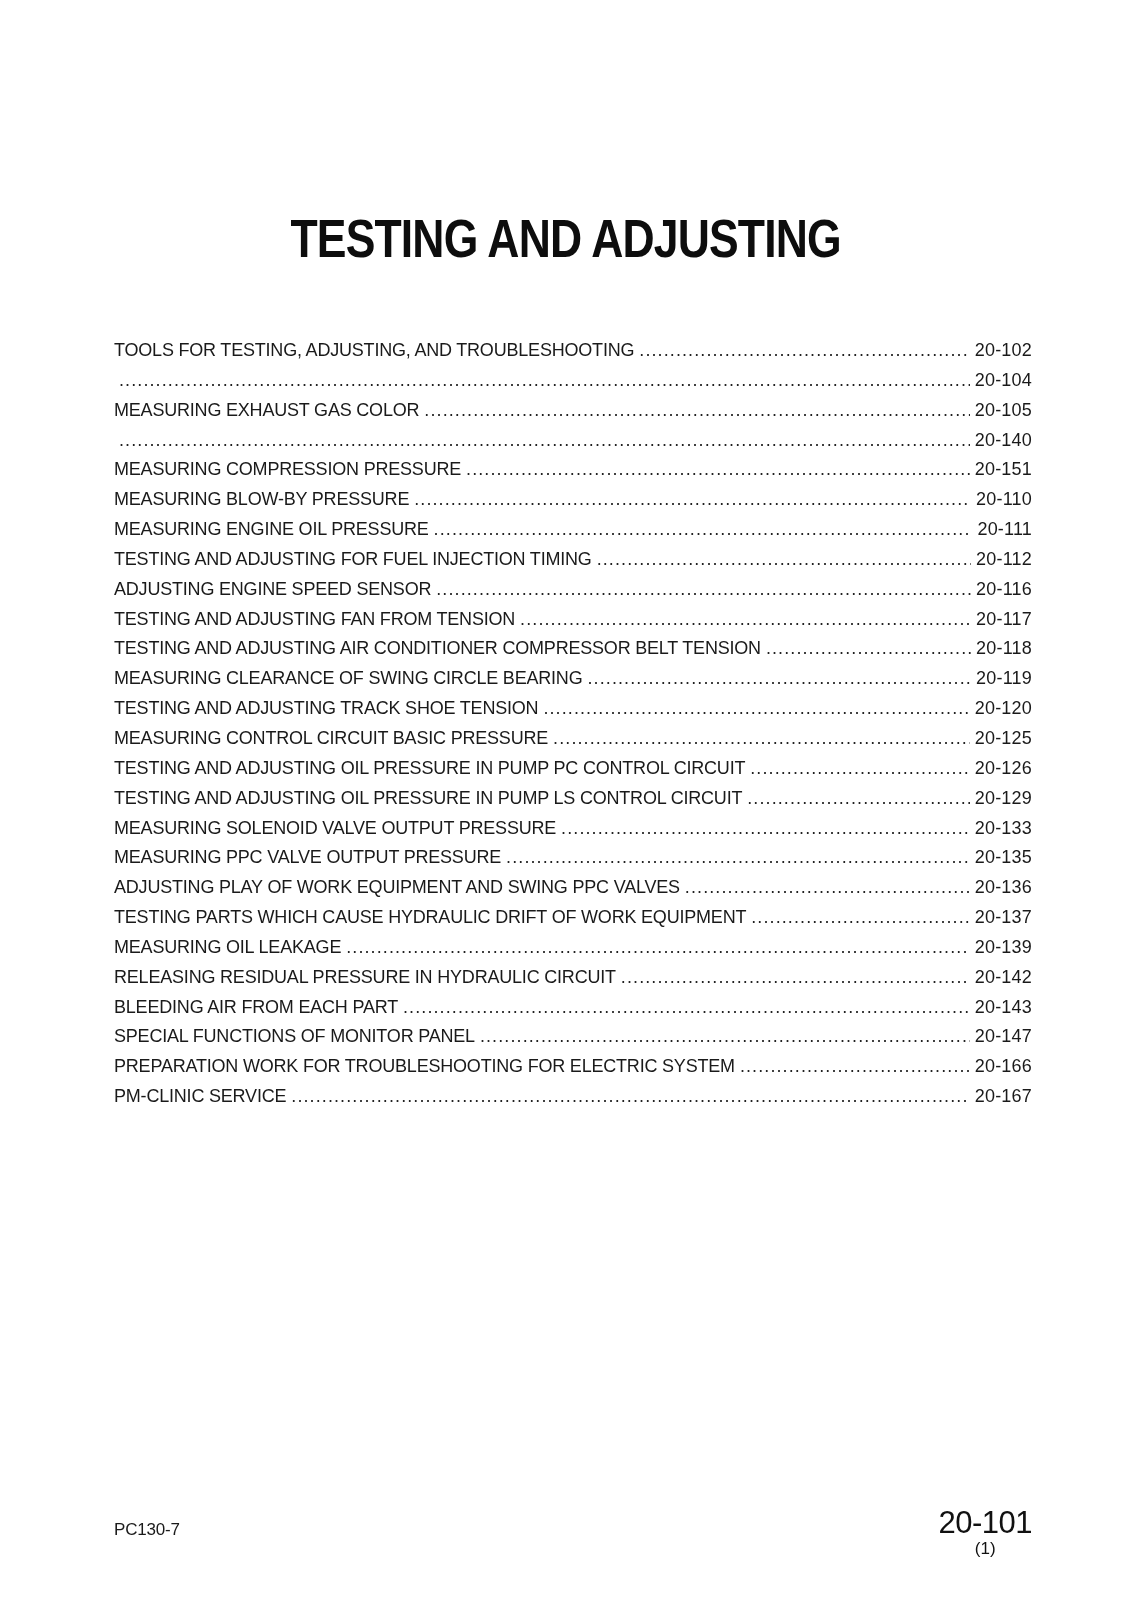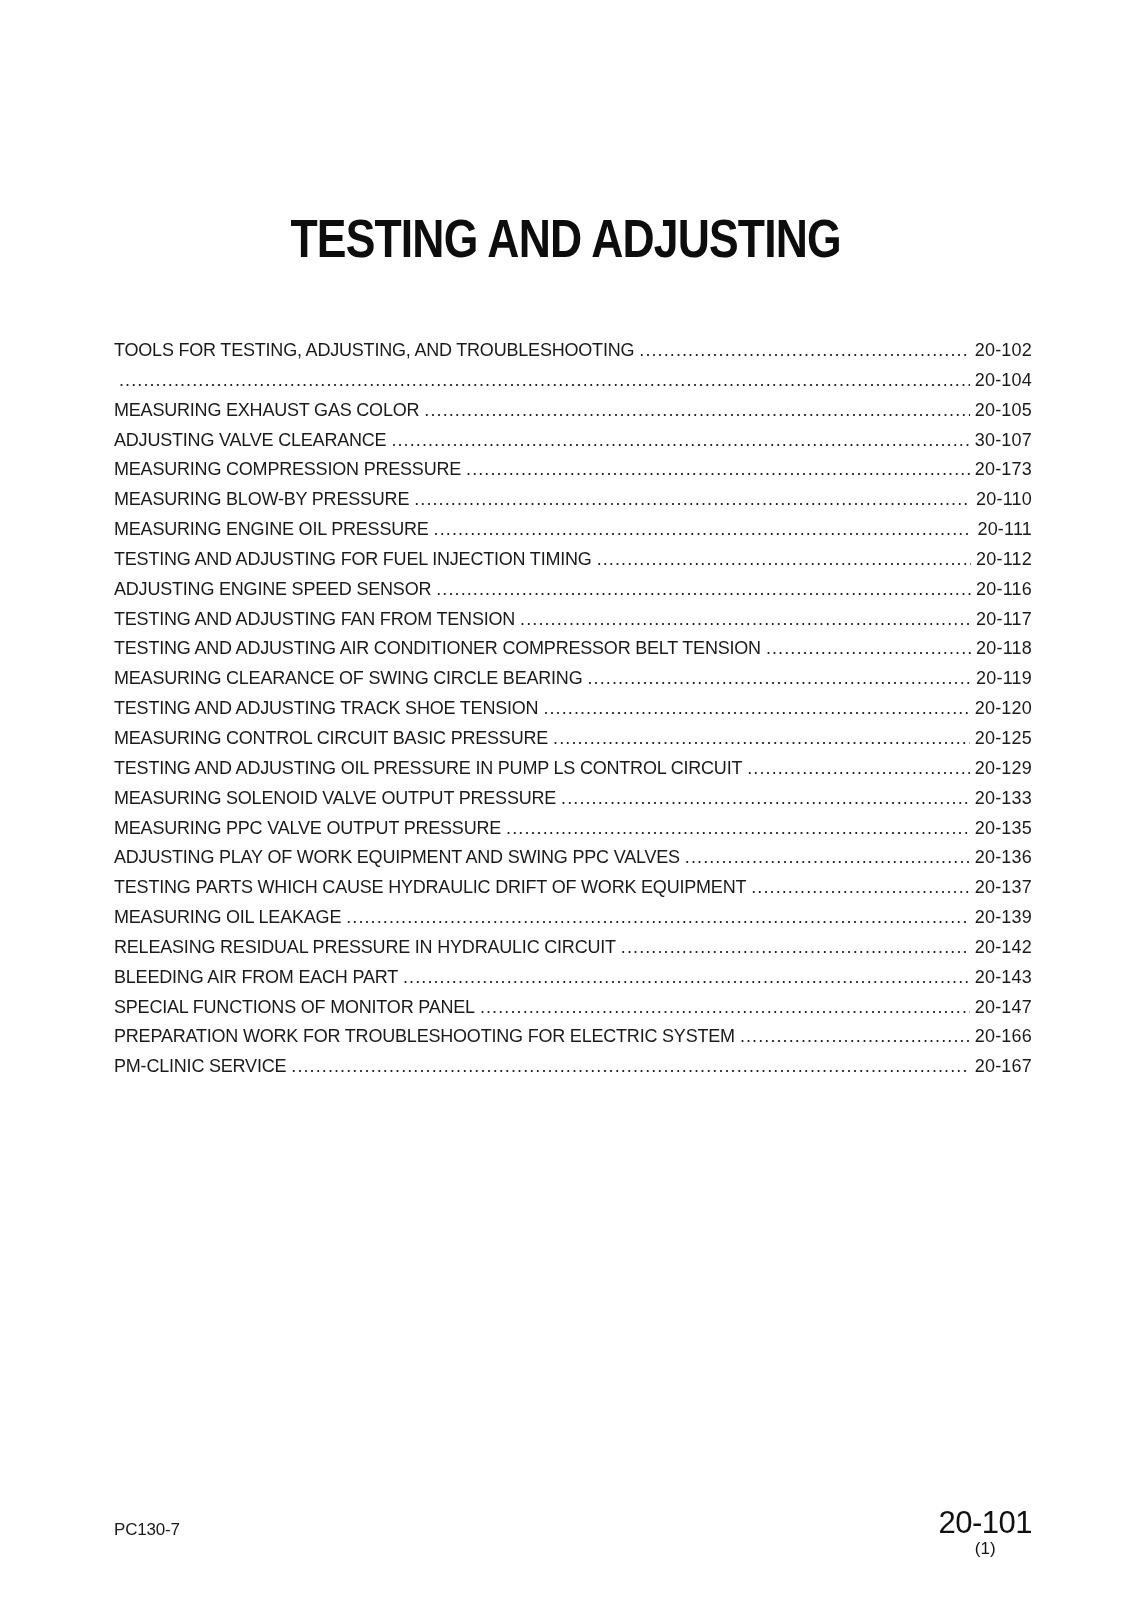--- a/index.html
+++ b/index.html
@@ -119,29 +119,28 @@
     <span class="toc-page">20-104</span>
   </div>
 
   <div class="toc-row">
     <span class="toc-label">MEASURING EXHAUST GAS COLOR</span>
     <span class="toc-dots"></span>
     <span class="toc-page">20-105</span>
   </div>
 
   <div class="toc-row">
-    <span class="toc-label">ADJUSTING VALVE CLEARANCE</span>
-    <span class="toc-dots"></span>
-    <span class="toc-page">30-107</span>
+    <span class="toc-dots"></span>
+    <span class="toc-page">20-140</span>
   </div>
 
   <div class="toc-row">
     <span class="toc-label">MEASURING COMPRESSION PRESSURE</span>
     <span class="toc-dots"></span>
-    <span class="toc-page">20-173</span>
+    <span class="toc-page">20-151</span>
   </div>
 
   <div class="toc-row">
     <span class="toc-label">MEASURING BLOW-BY PRESSURE</span>
     <span class="toc-dots"></span>
     <span class="toc-page">20-110</span>
   </div>
 
   <div class="toc-row">
     <span class="toc-label">MEASURING ENGINE OIL PRESSURE</span>
@@ -185,20 +184,25 @@
     <span class="toc-page">20-120</span>
   </div>
 
 
   <div class="toc-row">
     <span class="toc-label">MEASURING CONTROL CIRCUIT BASIC PRESSURE</span>
     <span class="toc-dots"></span>
     <span class="toc-page">20-125</span>
   </div>
 
+  <div class="toc-row">
+    <span class="toc-label">TESTING AND ADJUSTING OIL PRESSURE IN PUMP PC CONTROL CIRCUIT</span>
+    <span class="toc-dots"></span>
+    <span class="toc-page">20-126</span>
+  </div>
 
   <div class="toc-row">
     <span class="toc-label">TESTING AND ADJUSTING OIL PRESSURE IN PUMP LS CONTROL CIRCUIT</span>
     <span class="toc-dots"></span>
     <span class="toc-page">20-129</span>
   </div>
 
   <div class="toc-row">
     <span class="toc-label">MEASURING SOLENOID VALVE OUTPUT PRESSURE</span>
     <span class="toc-dots"></span>

